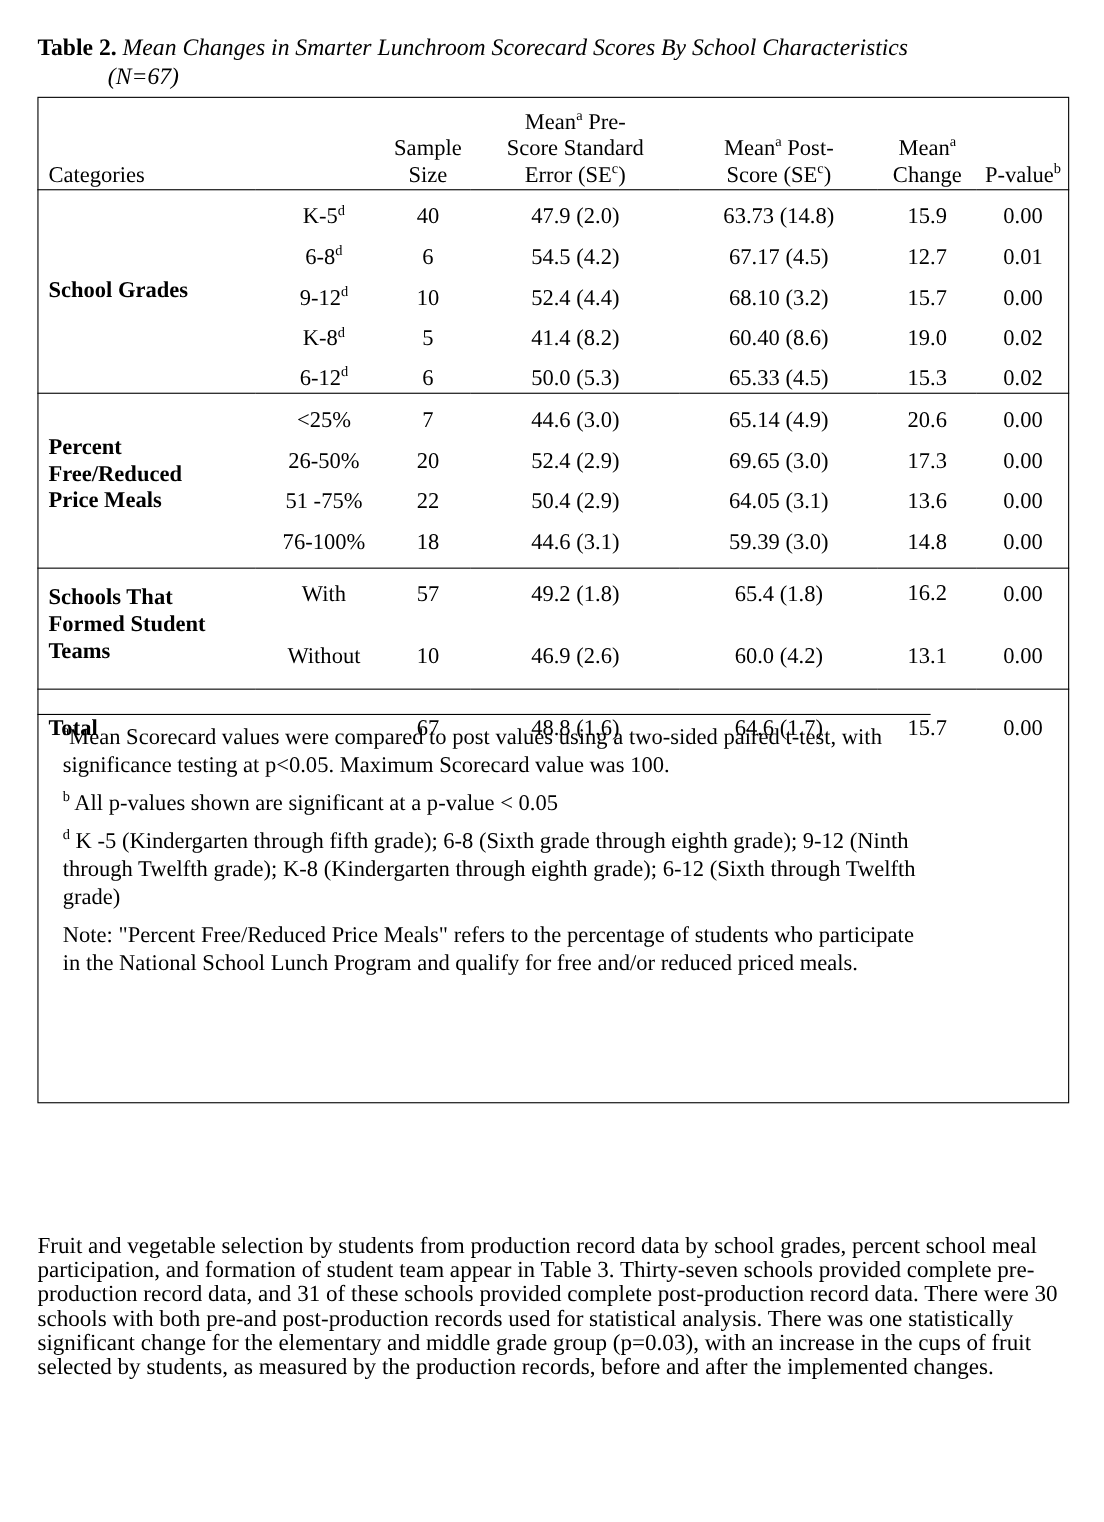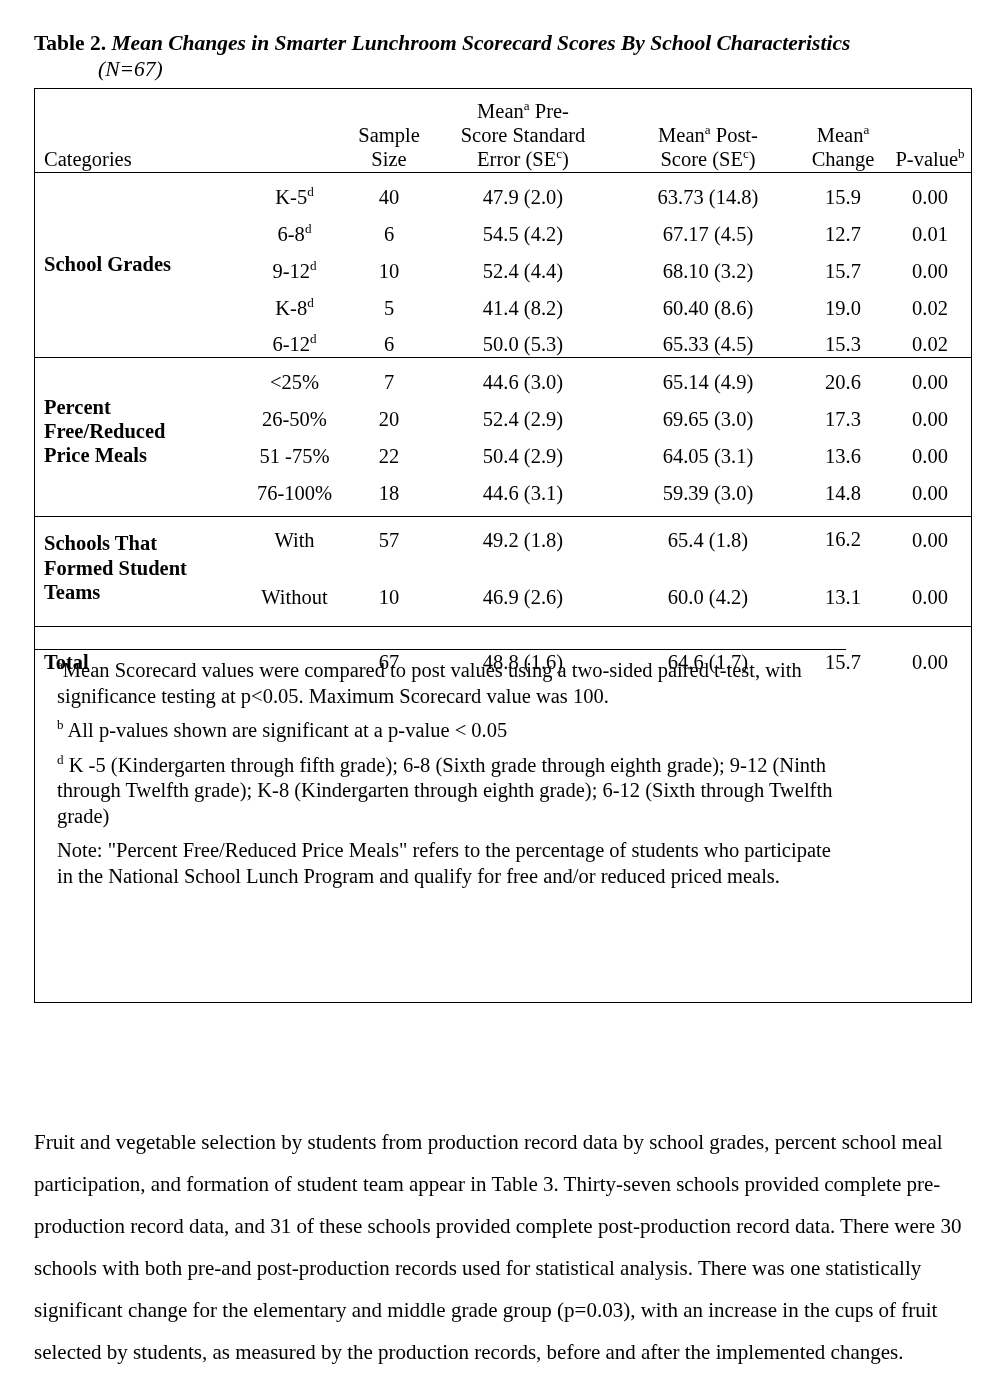--- a/index.html
+++ b/index.html
@@ -30,21 +30,20 @@
     width: 940px;
     font-size: 21.5px;
     line-height: 26px;
   }
   .caption-label {
     font-weight: bold;
     font-style: normal;
   }
   .caption-text {
     font-style: italic;
-    font-weight: bold;
   }
   .caption-line2 {
     display: block;
     margin-left: 64px;
     font-style: italic;
   }
 
   
   .tbl-box {
     position: absolute;
@@ -146,21 +145,21 @@
   .fn:last-child { margin-bottom: 0; }
   .fn-indent { text-indent: 6px; }
 
   
   .body-par {
     position: absolute;
     left: 34px;
     top: 1100px;
     width: 940px;
     font-size: 21px;
-    line-height: 42px;
+    line-height: 22px;
     text-align: left;
   }
 </style>
 </head>
 <body>
 
 <div class="page">
 
   <div class="table-caption">
     <span class="caption-label">Table 2.</span>

